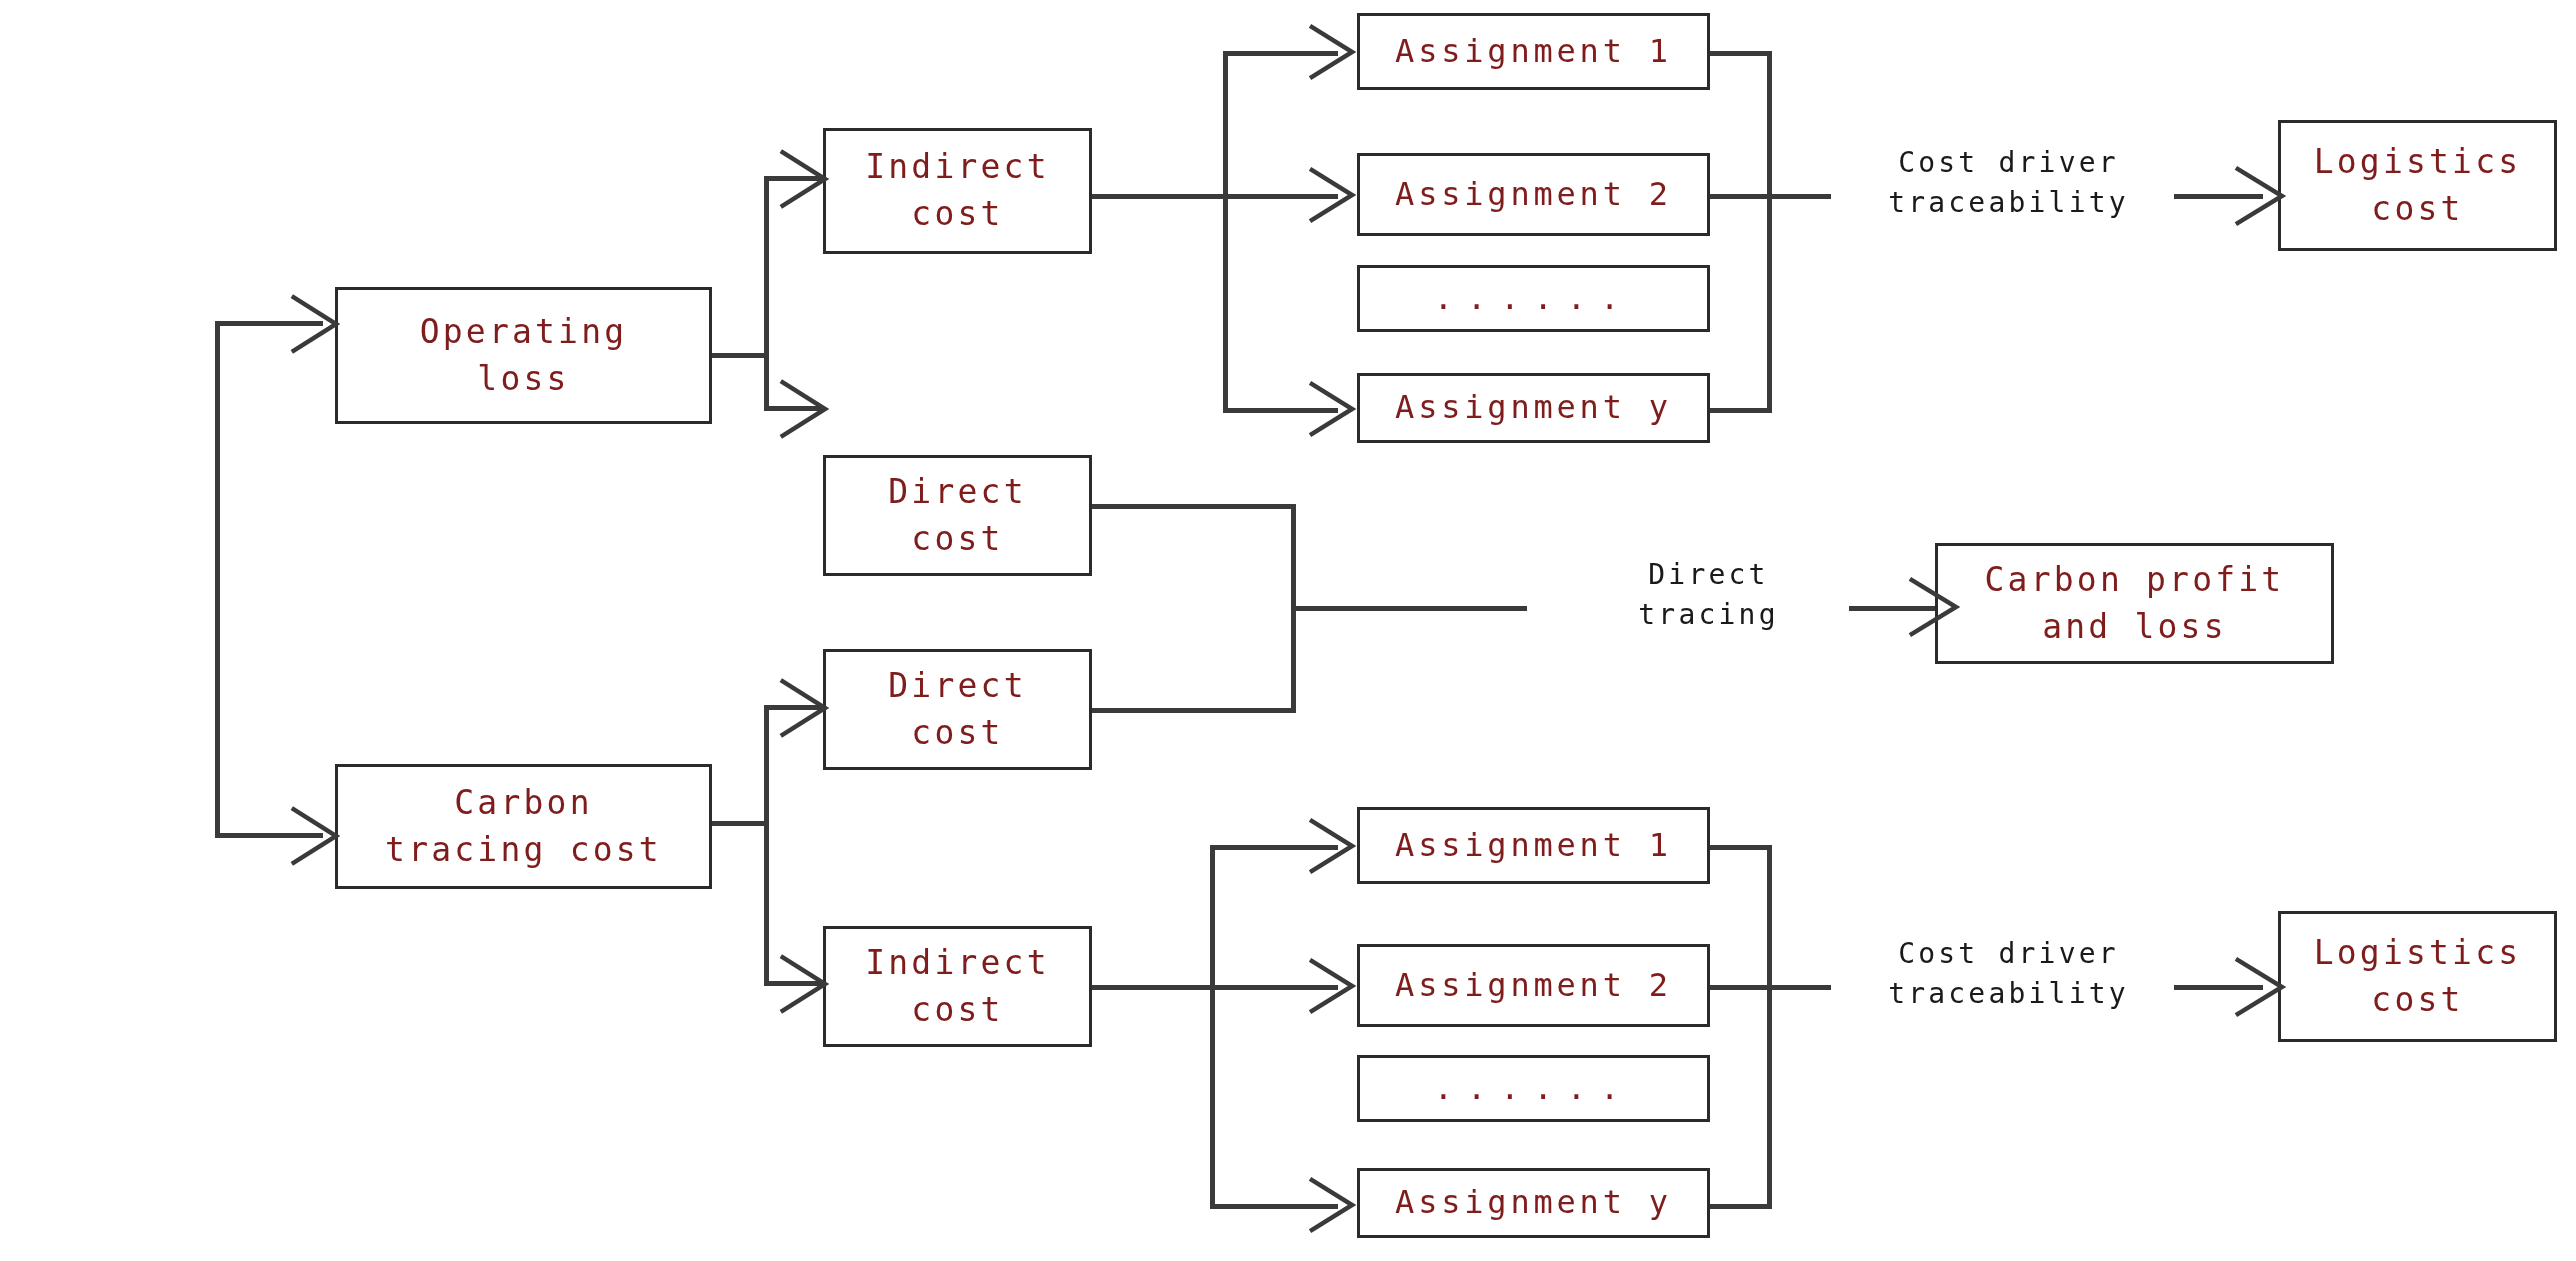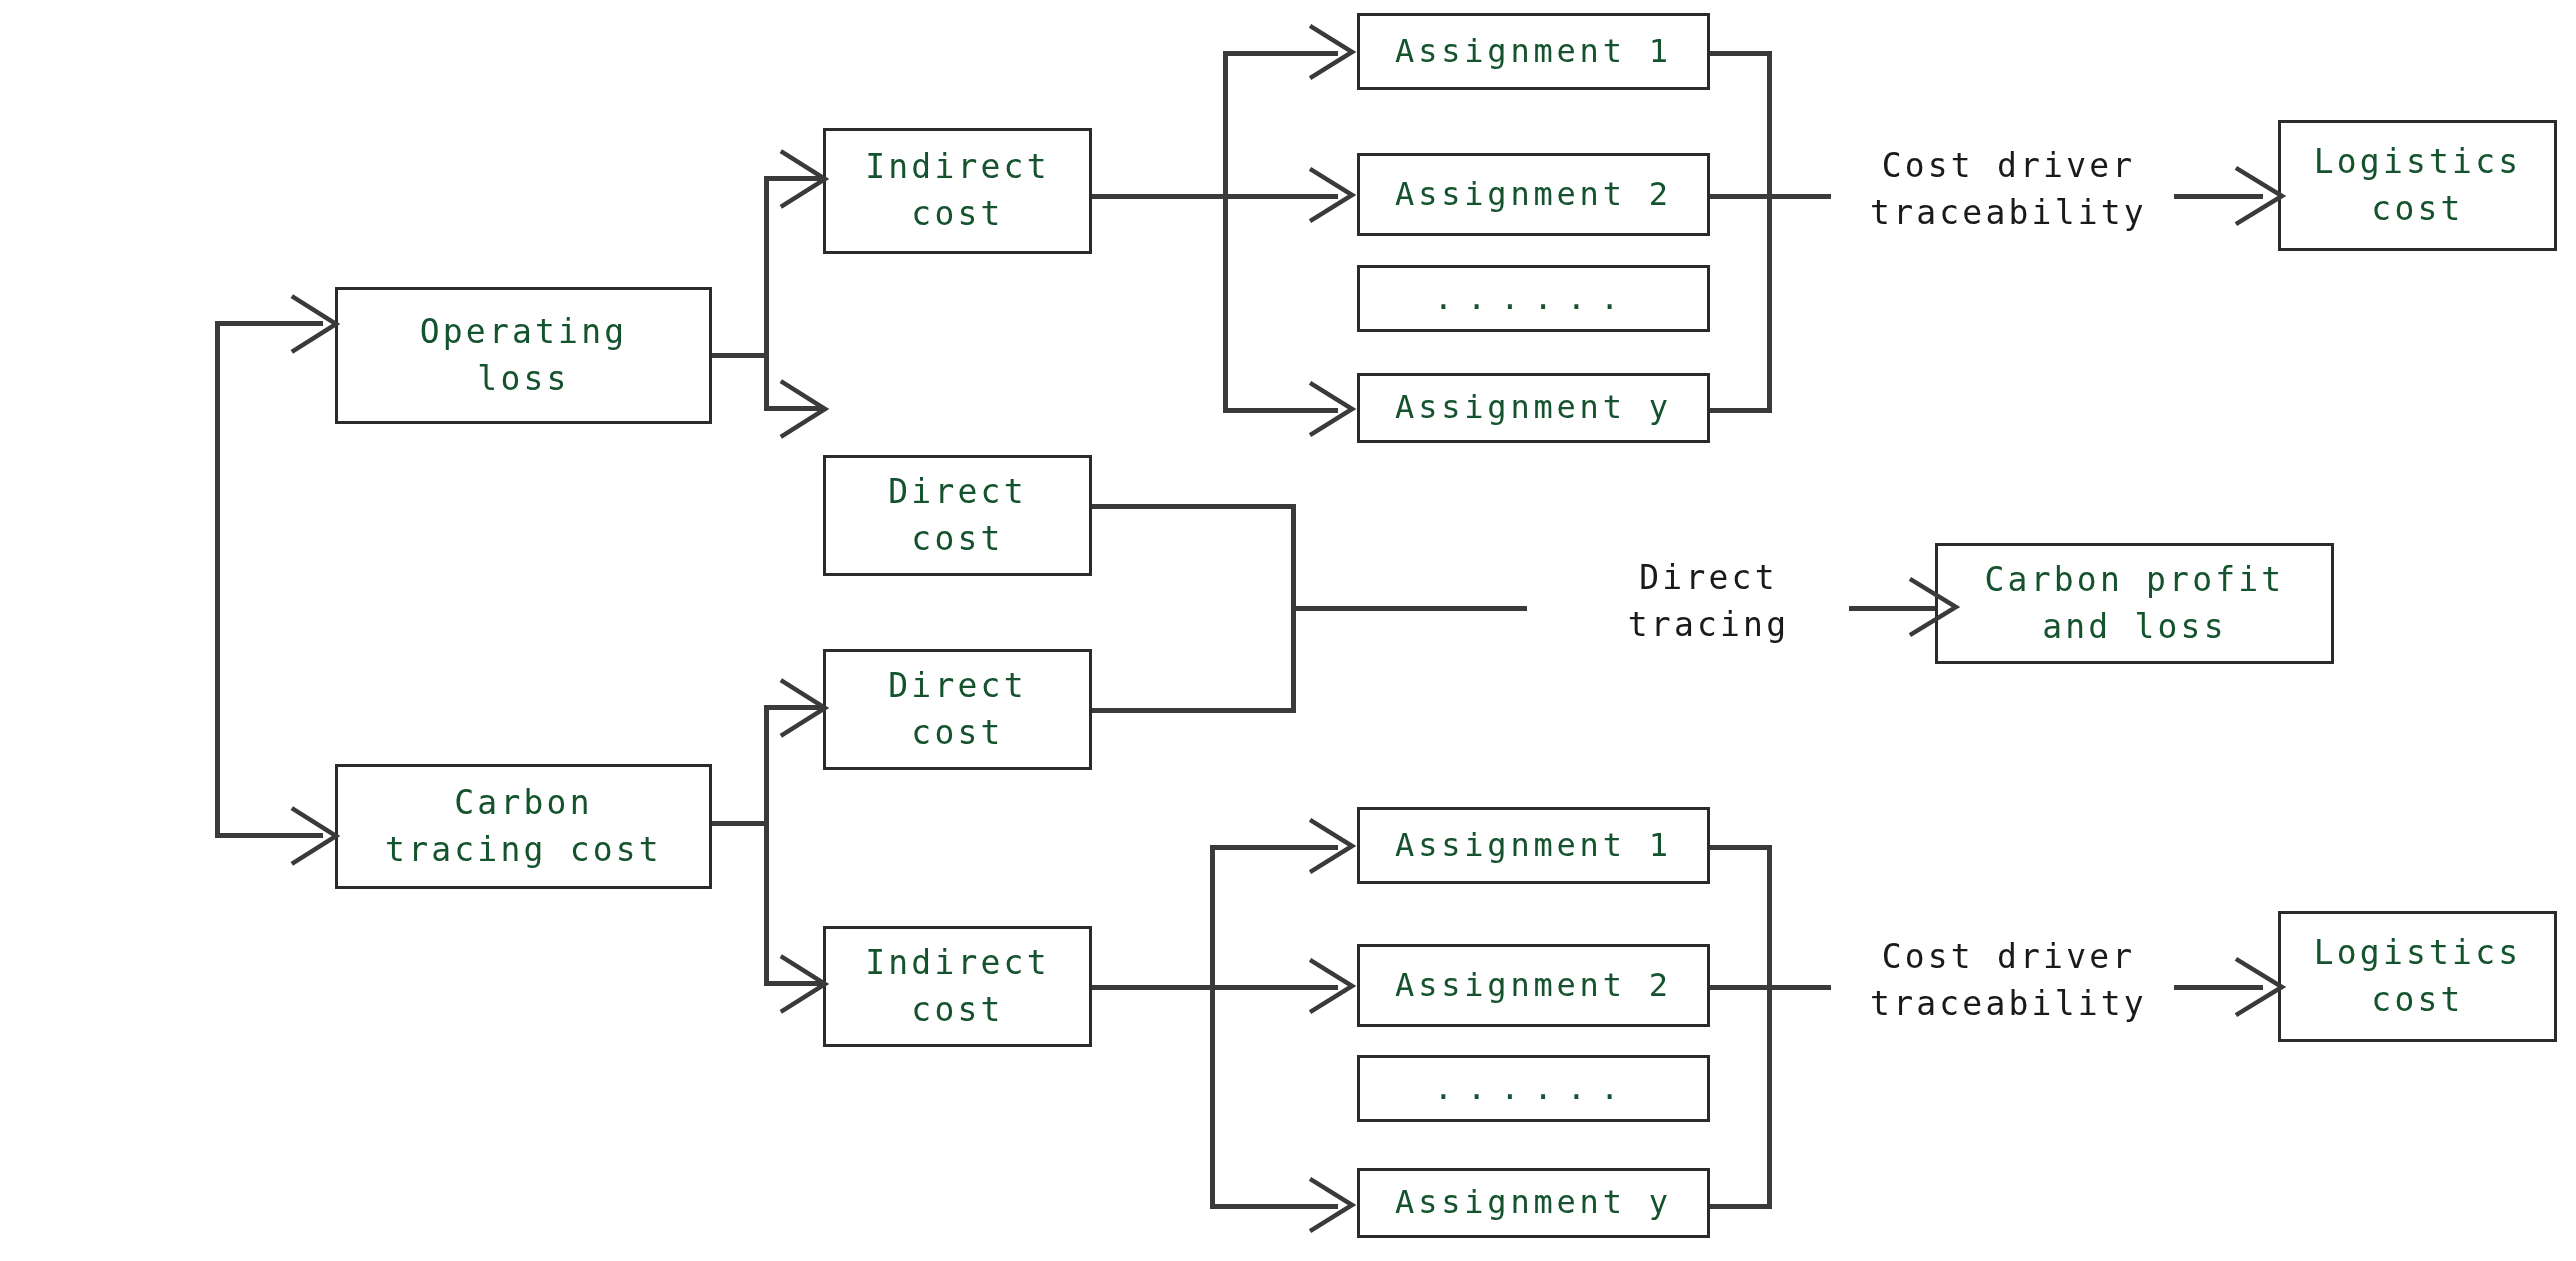--- a/index.html
+++ b/index.html
@@ -3,31 +3,31 @@
 <meta charset="utf-8">
 <title>Logistics Cost Flowchart</title>
 <style>
   html,body{margin:0;padding:0;background:#ffffff;}
   body{font-family:"DejaVu Sans Mono","Liberation Mono",monospace;}
   #stage{position:relative;width:2576px;height:1262px;background:#fff;overflow:hidden;}
   .node{
     position:absolute;box-sizing:border-box;
     border:3.2px solid #2b2b2b;background:#fff;
     display:flex;align-items:center;justify-content:center;
-    text-align:center;color:#14532d;
+    text-align:center;color:#7f1d1d;
     font-family:"DejaVu Sans Mono","Liberation Mono",monospace;
     font-size:33px;line-height:1.42;letter-spacing:3.2px;
     white-space:pre-line;z-index:3;
   }
   .node.assign{font-size:32px;letter-spacing:3.8px;}
   .node.dots{letter-spacing:14px;font-size:32px;}
   .label{
     position:absolute;color:#1a1a1a;text-align:center;
     font-family:"DejaVu Sans Mono","Liberation Mono",monospace;
-    font-size:33px;line-height:1.42;letter-spacing:3.2px;
+    font-size:28px;line-height:1.42;letter-spacing:3.2px;
     white-space:pre-line;z-index:3;
   }
   .ln{position:absolute;background:#3a3a3a;z-index:1;}
   .ln.h{height:4.5px;}
   .ln.v{width:4.5px;}
   .arw{position:absolute;z-index:4;}
   .arw svg{display:block;overflow:visible;}
 </style>
 </head>
 <body>

